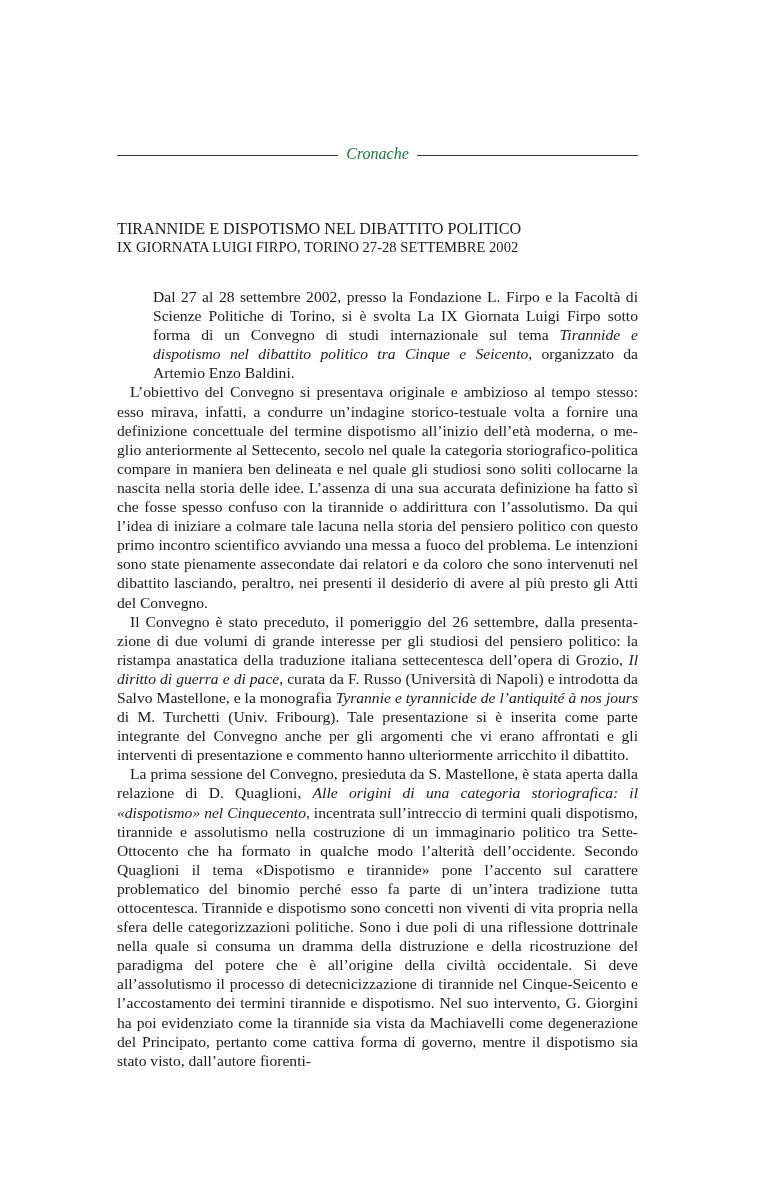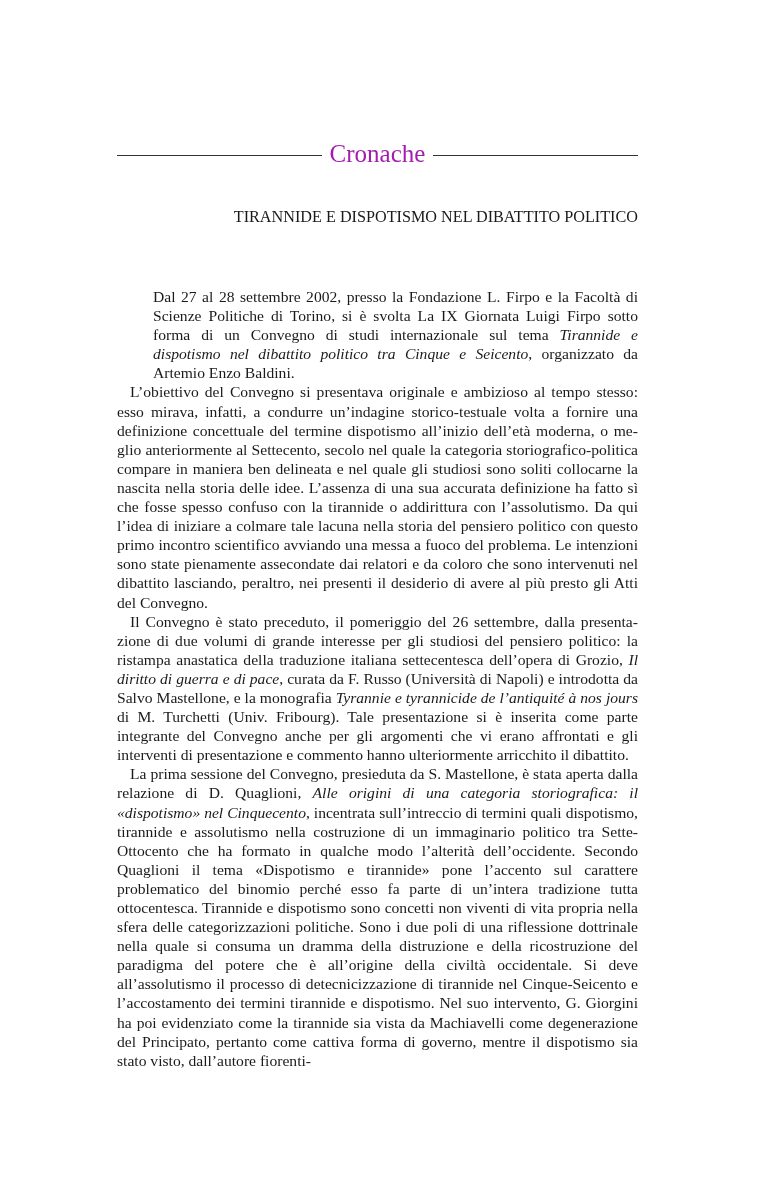--- a/index.html
+++ b/index.html
@@ -30,31 +30,32 @@
       display: flex;
       align-items: center;
     }
     .rule {
       flex: 1;
       height: 0;
       border-top: 1px solid #333;
       margin-top: 2px;
     }
     .section-label {
-      font-size: 25px;
+      font-style: italic;
+      font-size: 16px;
       padding: 0 8px;
       line-height: 28px;
-      color: #a21caf;
+      color: #15803d;
     }
     .title-block {
       position: absolute;
-      top: 208px;
+      top: 220px;
       left: 0;
       width: 521px;
-      text-align: right;
+      text-align: left;
     }
     .title-line {
       font-size: 16.2px;
       line-height: 18px;
       letter-spacing: 0;
       white-space: nowrap;
     }
     .title-line.sub {
       font-size: 14.6px;
     }
@@ -86,20 +87,21 @@
 <div class="page">
 
   <div class="running-head">
     <div class="rule"></div>
     <span class="section-label">Cronache</span>
     <div class="rule"></div>
   </div>
 
   <div class="title-block">
     <div class="title-line">TIRANNIDE E DISPOTISMO NEL DIBATTITO POLITICO</div>
+    <div class="title-line sub">IX GIORNATA LUIGI FIRPO, TORINO 27-28 SETTEMBRE 2002</div>
   </div>
 
   <div class="body-text">
     <p class="first"><span>Dal 27 al 28 settembre 2002, presso la Fondazione L. Firpo e la Facoltà di Scien­ze Politiche di Torino, si è svolta La IX Giornata Luigi Firpo sotto forma di un Convegno di studi internazionale sul tema </span><span class="it">Tirannide e dispotismo nel dibattito politico tra Cinque e Seicento</span><span>, organizzato da Artemio Enzo Baldini.</span></p>
 
     <p>L’obiettivo del Convegno si presentava originale e ambizioso al tempo stesso: esso mirava, infatti, a condurre un’indagine storico-testuale volta a fornire una definizione concettuale del termine dispotismo all’inizio dell’età moderna, o me­glio anteriormente al Settecento, secolo nel quale la categoria storiografico-politi­ca compare in maniera ben delineata e nel quale gli studiosi sono soliti collocarne la nascita nella storia delle idee. L’assenza di una sua accurata definizione ha fatto sì che fosse spesso confuso con la tirannide o addirittura con l’assolutismo. Da qui l’idea di iniziare a colmare tale lacuna nella storia del pensiero politico con questo primo incontro scientifico avviando una messa a fuoco del problema. Le inten­zioni sono state pienamente assecondate dai relatori e da coloro che sono interve­nuti nel dibattito lasciando, peraltro, nei presenti il desiderio di avere al più presto gli Atti del Convegno.</p>
 
     <p><span>Il Convegno è stato preceduto, il pomeriggio del 26 settembre, dalla presenta­zione di due volumi di grande interesse per gli studiosi del pensiero politico: la ristampa anastatica della traduzione italiana settecentesca dell’opera di Grozio, </span><span class="it">Il diritto di guerra e di pace</span><span>, curata da F. Russo (Università di Napoli) e introdotta da Salvo Mastellone, e la monografia </span><span class="it">Tyrannie e tyrannicide de l’antiquité à nos jours</span><span> di M. Turchetti (Univ. Fribourg). Tale presentazione si è inserita come parte integrante del Convegno anche per gli argomenti che vi erano affrontati e gli interventi di presentazione e commento hanno ulteriormente arricchito il dibattito.</span></p>
 
     <p><span>La prima sessione del Convegno, presieduta da S. Mastellone, è stata aperta dalla relazione di D. Quaglioni, </span><span class="it">Alle origini di una categoria storiografica: il «dispotismo» nel Cinquecento</span><span>, incentrata sull’intreccio di termini quali dispotismo, tirannide e assolutismo nella costruzione di un immaginario politico tra Sette-Ottocento che ha formato in qualche modo l’alterità dell’occidente. Secondo Quaglioni il tema «Dispotismo e tirannide» pone l’accento sul carattere problematico del binomio perché esso fa parte di un’intera tradizione tutta ottocentesca. Tirannide e dispo­tismo sono concetti non viventi di vita propria nella sfera delle categorizzazioni politiche. Sono i due poli di una riflessione dottrinale nella quale si consuma un dramma della distruzione e della ricostruzione del paradigma del potere che è all’origine della civiltà occidentale. Si deve all’assolutismo il processo di detecni­cizzazione di tirannide nel Cinque-Seicento e l’accostamento dei termini tiranni­de e dispotismo. Nel suo intervento, G. Giorgini ha poi evidenziato come la tiran­nide sia vista da Machiavelli come degenerazione del Principato, pertanto come cattiva forma di governo, mentre il dispotismo sia stato visto, dall’autore fiorenti-</span></p>

